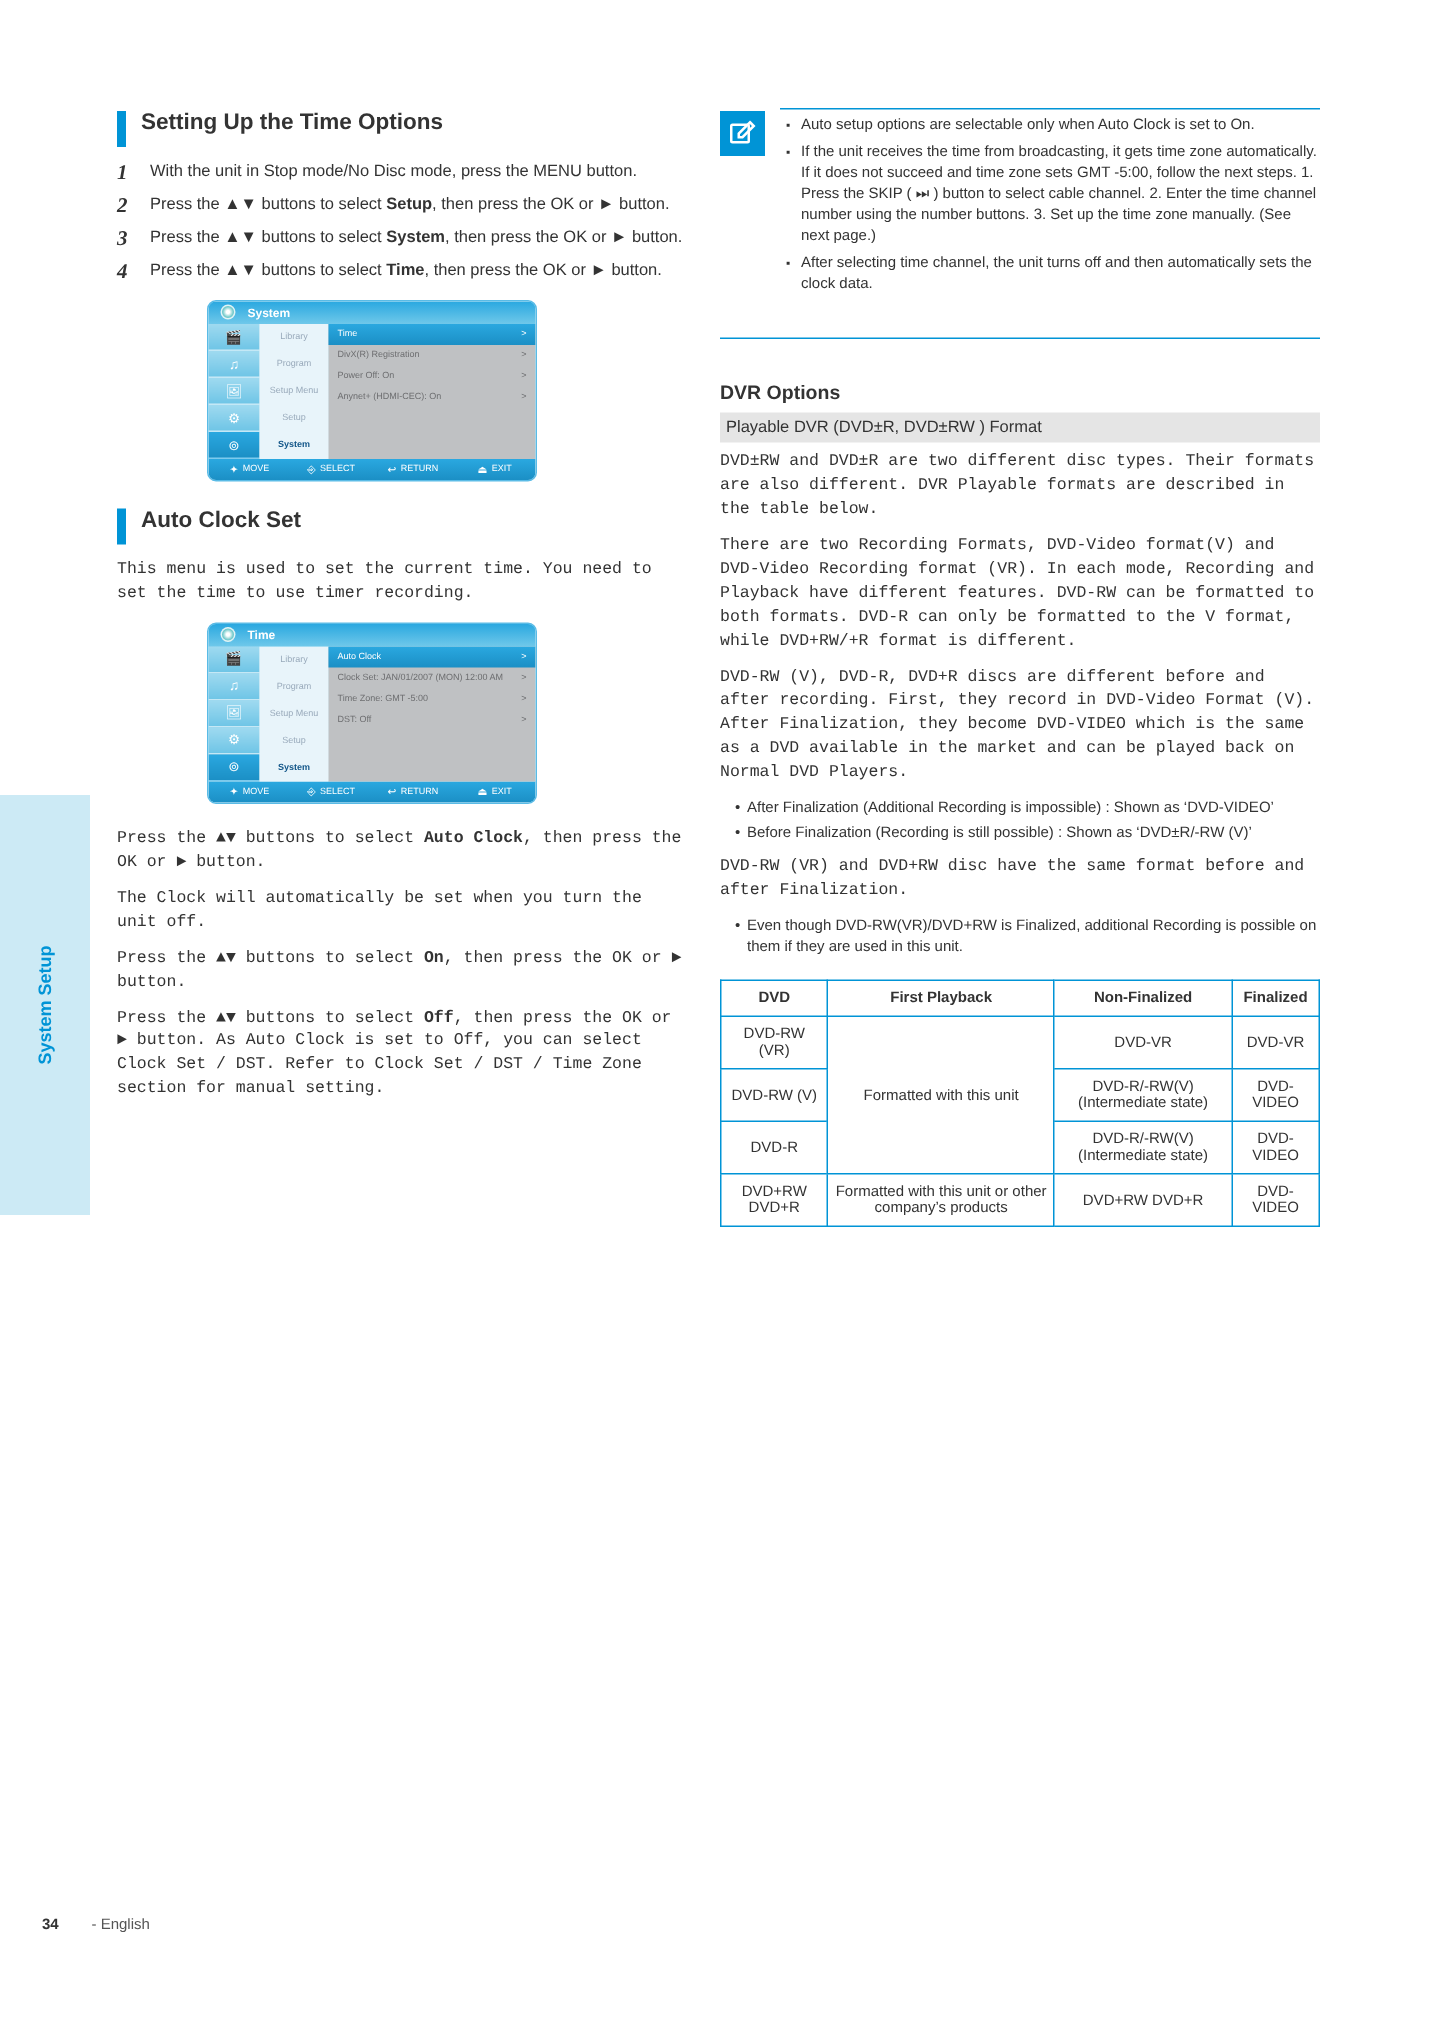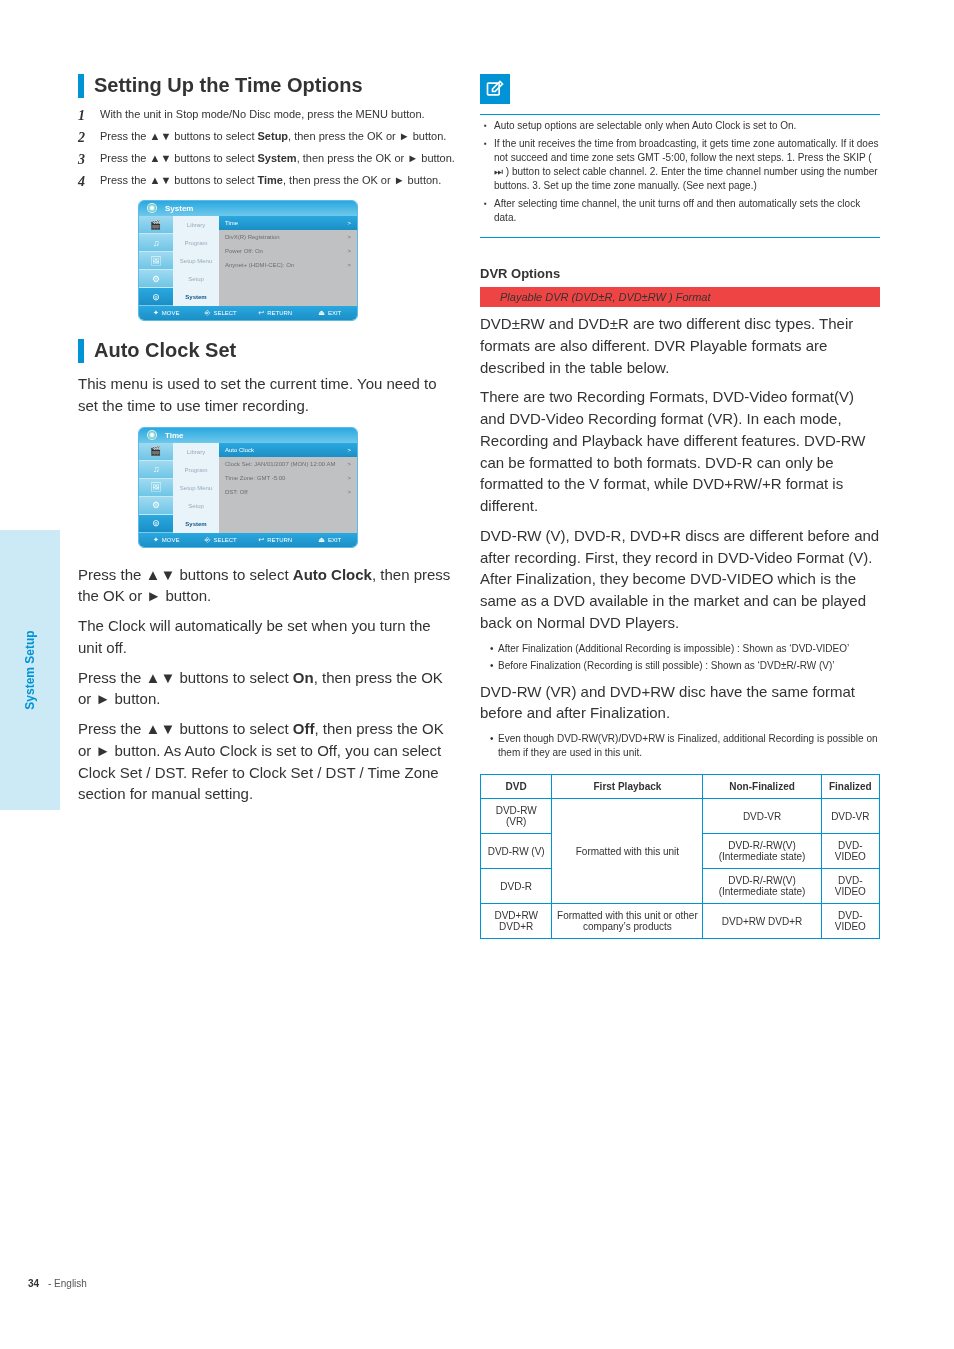--- a/index.html
+++ b/index.html
@@ -37,21 +37,21 @@
     position: absolute;
     bottom: 60px;
     left: 28px;
     font-size: 10px;
     color: #333;
     font-weight: bold;
   }
   .page-footer {
     position: absolute;
     bottom: 60px;
-    left: 48px;
+    left: 61px;
     font-size: 10px;
     color: #555;
   }
   .col {
     position: absolute;
   }
   .left-col { left: 78px; top: 72px; width: 380px; }
   .right-col { left: 480px; top: 72px; width: 400px; }
   .sect-head {
     display: flex;
@@ -60,66 +60,65 @@
     margin-bottom: 10px;
   }
   .head-bar {
     width: 6px;
     height: 24px;
     background: #0094d6;
     flex: 0 0 6px;
     margin-top: 2px;
   }
   .head-text {
-    font-size: 20px;
+    font-size: 15px;
     font-weight: bold;
     color: #333;
     line-height: 1.3;
   }
   p.body {
-    font-size: 15px;
+    font-size: 11px;
     line-height: 1.45;
     color: #333;
     margin-bottom: 8px;
+    font-family: Liberation Mono, monospace;
   }
   .step-num { font-family: "Times New Roman", serif; font-style: italic; font-weight: bold; font-size: 14px; display:inline-block; width: 18px; }
   .step-text { }
   .step { display:flex; gap:4px; margin-bottom: 6px; }
 
   .note-box {
     display: flex;
     gap: 10px;
     border-bottom: 1px solid #0094d6;
-    padding-bottom: 8px;
+    padding-bottom: 24px;
     margin-bottom: 28px;
-    flex-direction: column;
   }
   .note-icon {
     width: 30px; height: 30px; background:#0094d6;
     display:flex;align-items:center;justify-content:center;
     color:#fff;font-weight:bold;
     flex:0 0 30px;
     margin-top:2px;
   }
   .note-svg { width: 20px; height: 20px; }
   .note-content { border-top:1px solid #0094d6; padding-top:4px; flex:1; padding-left: 4px;}
   .note-content ul { list-style: none; }
   .note-content li { font-size:10px; line-height:1.4; margin-bottom:4px; padding-left:10px; position:relative; }
   .note-content li::before { content:"▪"; position:absolute; left:0; font-size:8px; top:1px; }
 
   .small-h {
     font-size: 13px;
     font-weight: bold;
     margin: 8px 0 6px 0;
   }
   .sub-bar {
-    background: #ef4444;
-    padding: 4px 20px;
+    background: #e5e5e5;
+    padding: 4px 4px;
     font-size: 11px;
-    font-style: italic;
     margin-bottom: 6px;
   }
 
   table.format {
     border-collapse: collapse;
     width: 100%;
     font-size: 10px;
     padding-left: 11px;
   }
   table.format td, table.format th {

